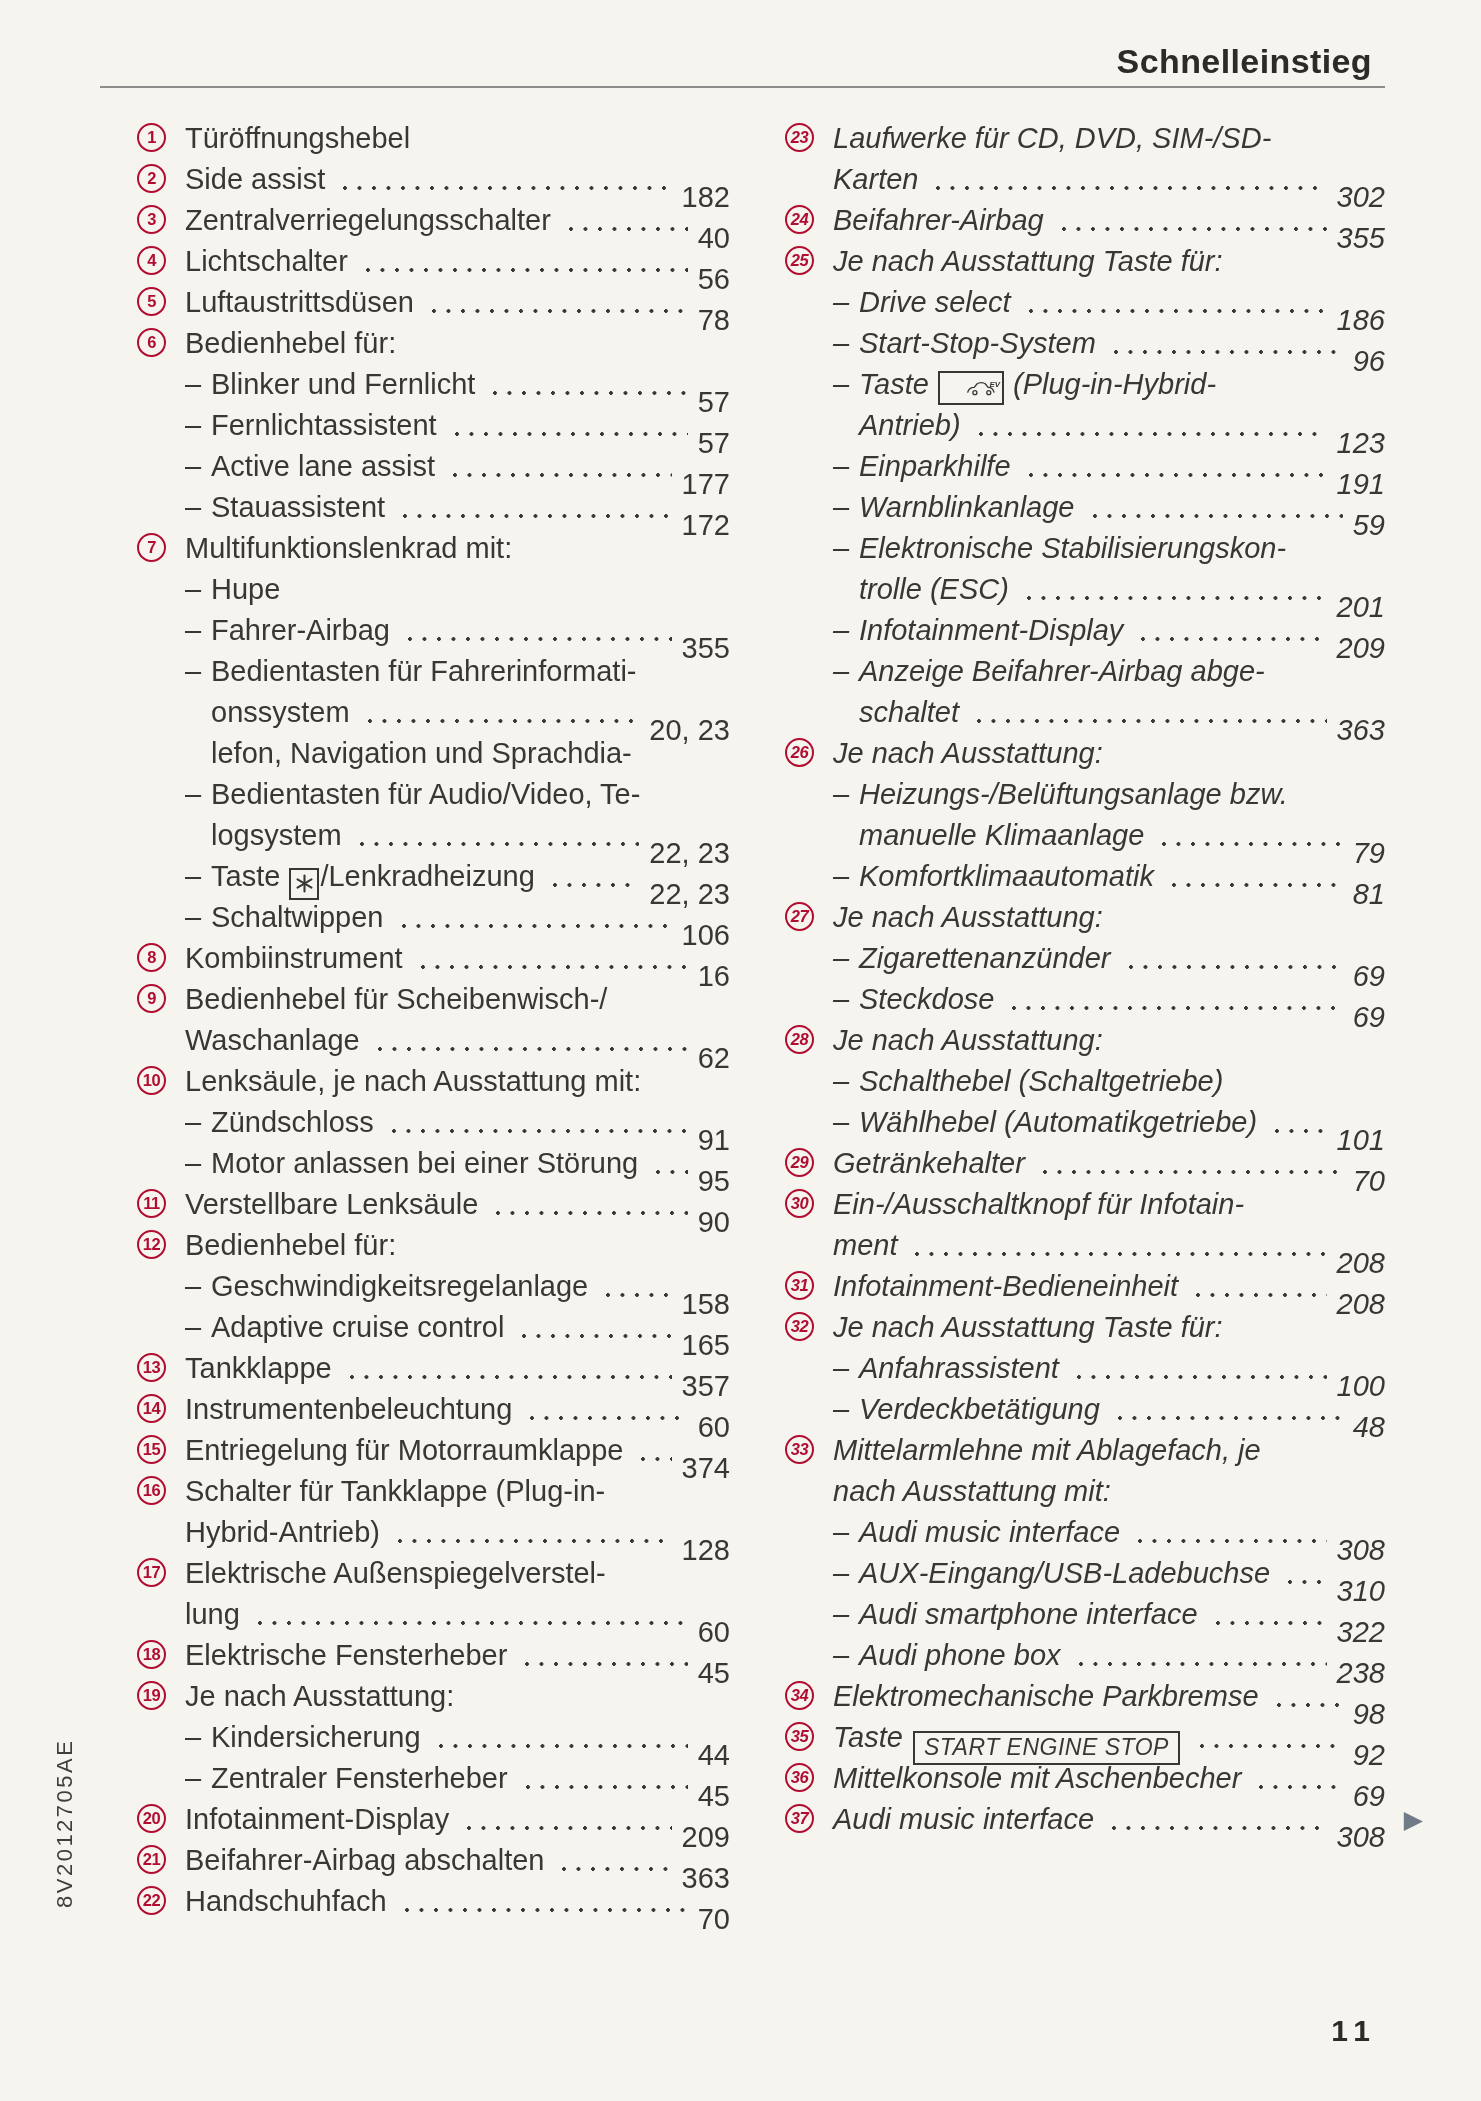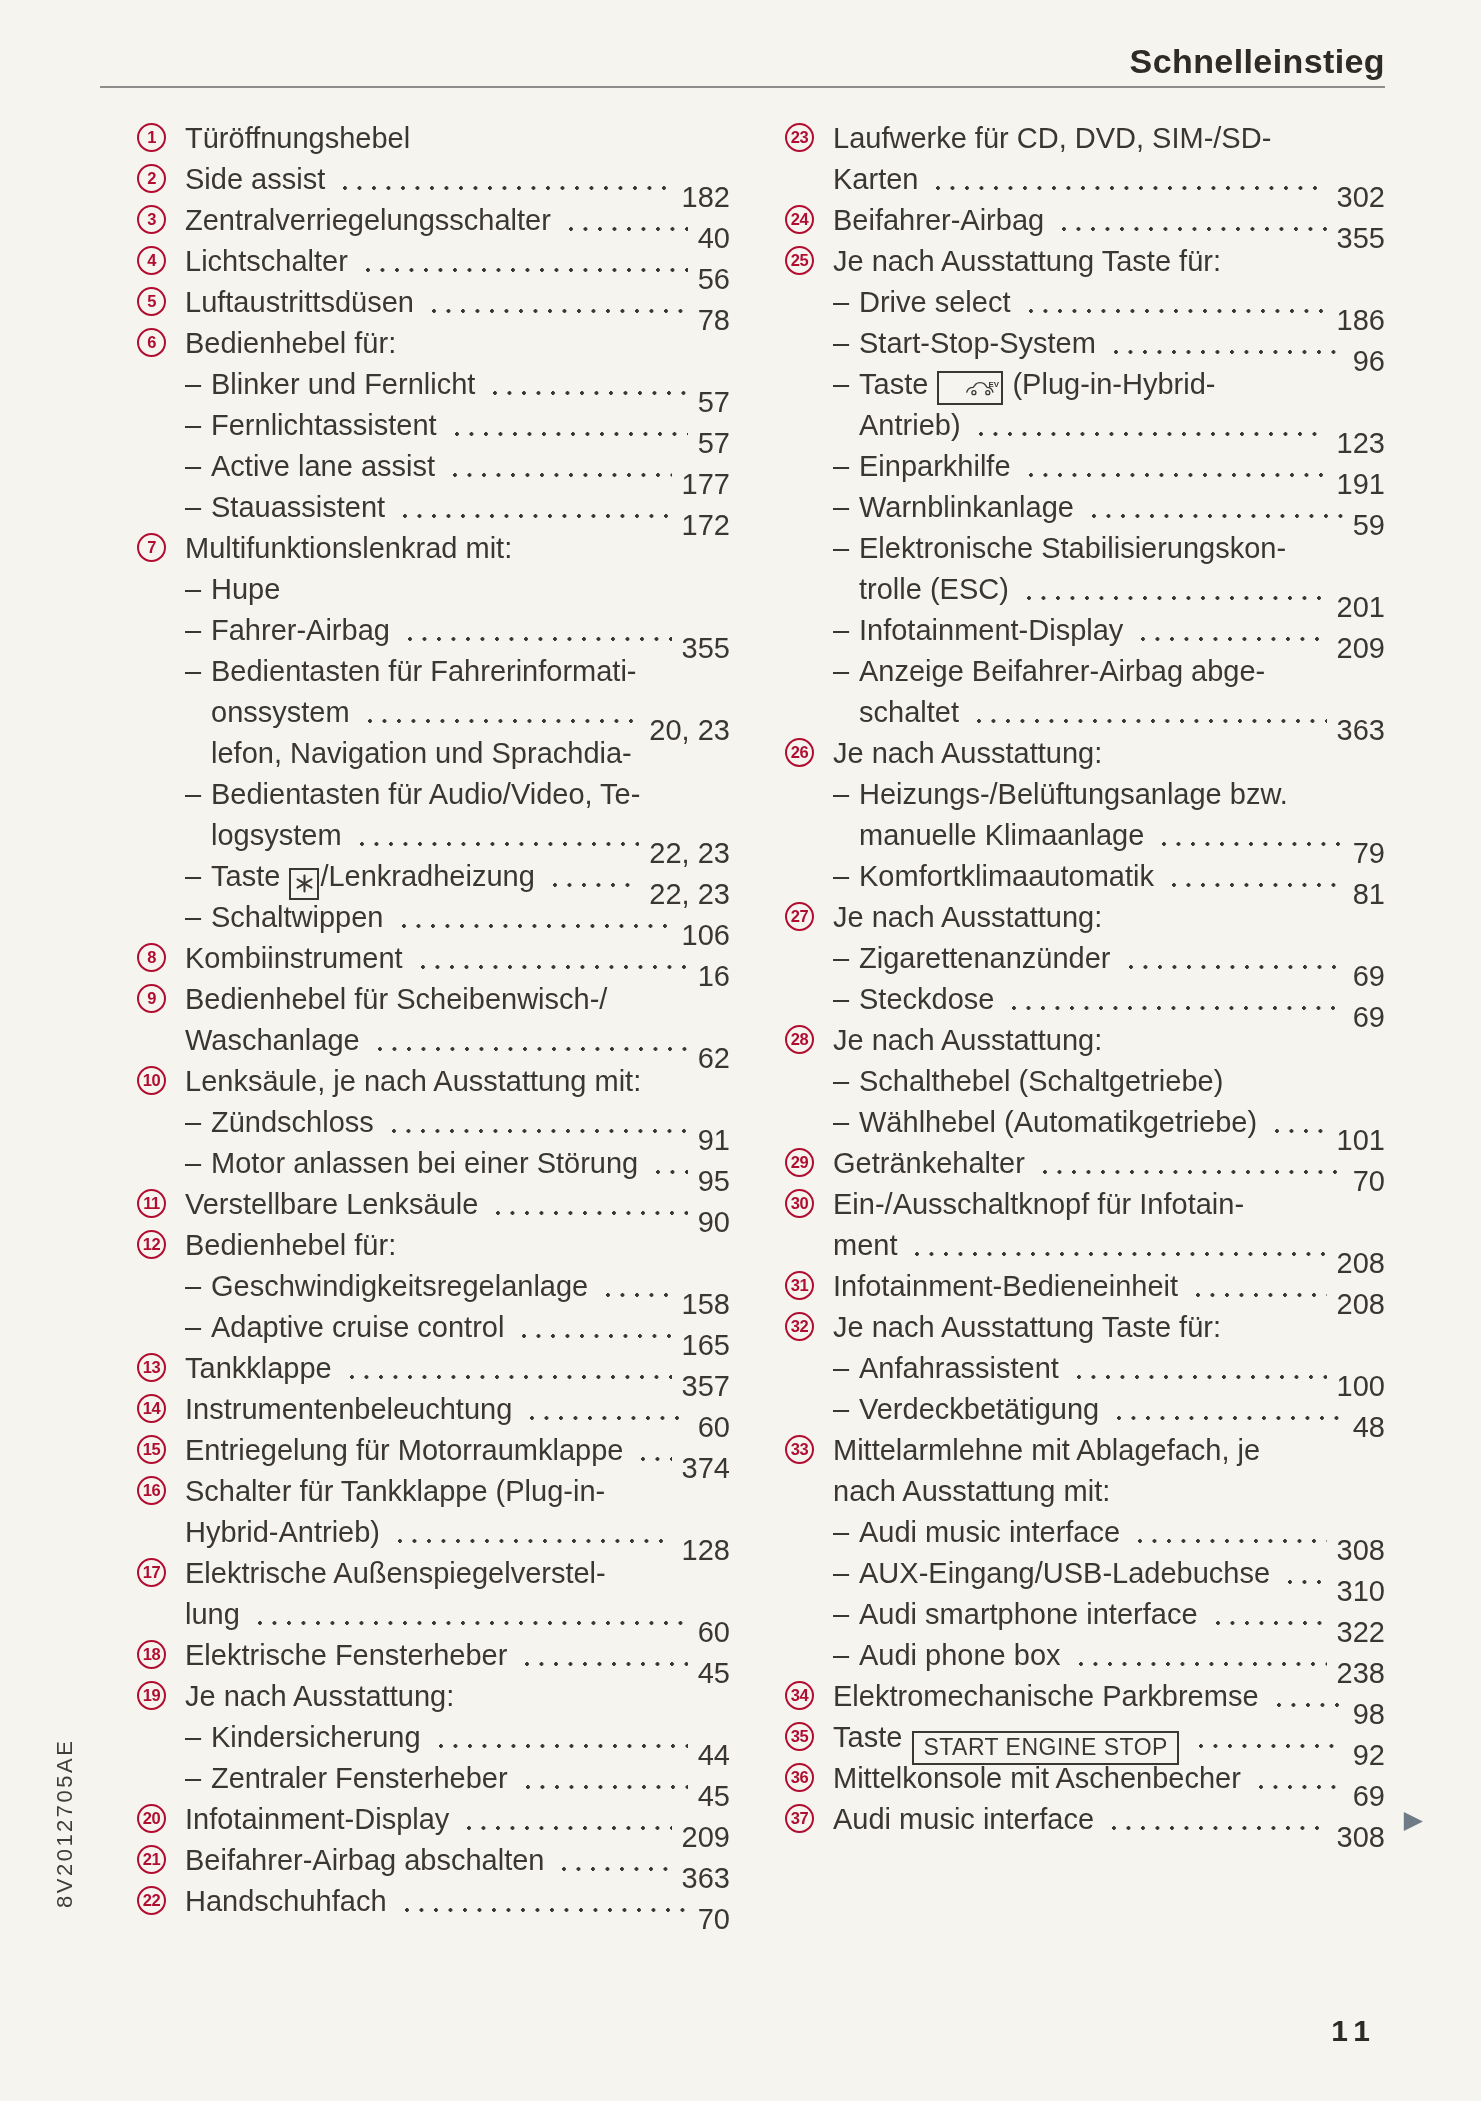--- a/index.html
+++ b/index.html
@@ -7,30 +7,30 @@
   }
   *{box-sizing:border-box;}
   html,body{margin:0;padding:0;}
   body{
     width:1481px;height:2101px;position:relative;overflow:hidden;
     background:var(--bg);color:var(--ink);
     font-family:"Liberation Sans","DejaVu Sans",sans-serif;
     font-size:29px;
   }
   .page-title{
-    position:absolute;top:42px;right:96px;
+    position:absolute;top:42px;right:109px;
     font-size:34px;font-weight:700;letter-spacing:.4px;color:#2e2b27;
   }
   .header-rule{
     position:absolute;top:86px;left:100px;right:96px;height:2px;
     background:var(--rule);
   }
   .col{position:absolute;top:118px;}
   .col-left{left:137px;width:593px;}
-  .col-right{left:785px;width:600px;}
+  .col-right{left:785px;width:600px;font-style:italic;}
   .line{display:flex;align-items:flex-start;height:41px;position:relative;}
   .circ{
     flex:0 0 auto;width:29px;height:29px;margin-top:5px;margin-right:19px;
     border:2.5px solid var(--accent);border-radius:50%;
     display:inline-flex;align-items:center;justify-content:center;
     color:var(--accent);font-size:16.5px;font-weight:700;letter-spacing:-.5px;
   }
   .circ.empty{border-color:transparent;}
   .txt{white-space:nowrap;line-height:41px;}
   .txt.ind2{padding-left:26px;}

